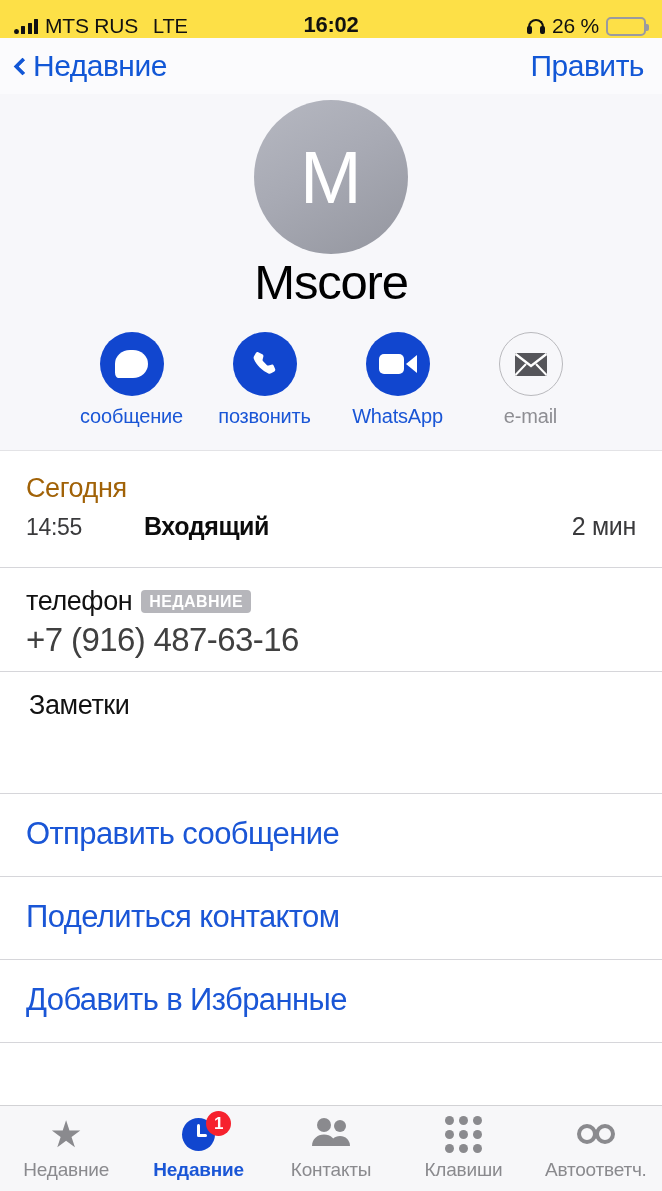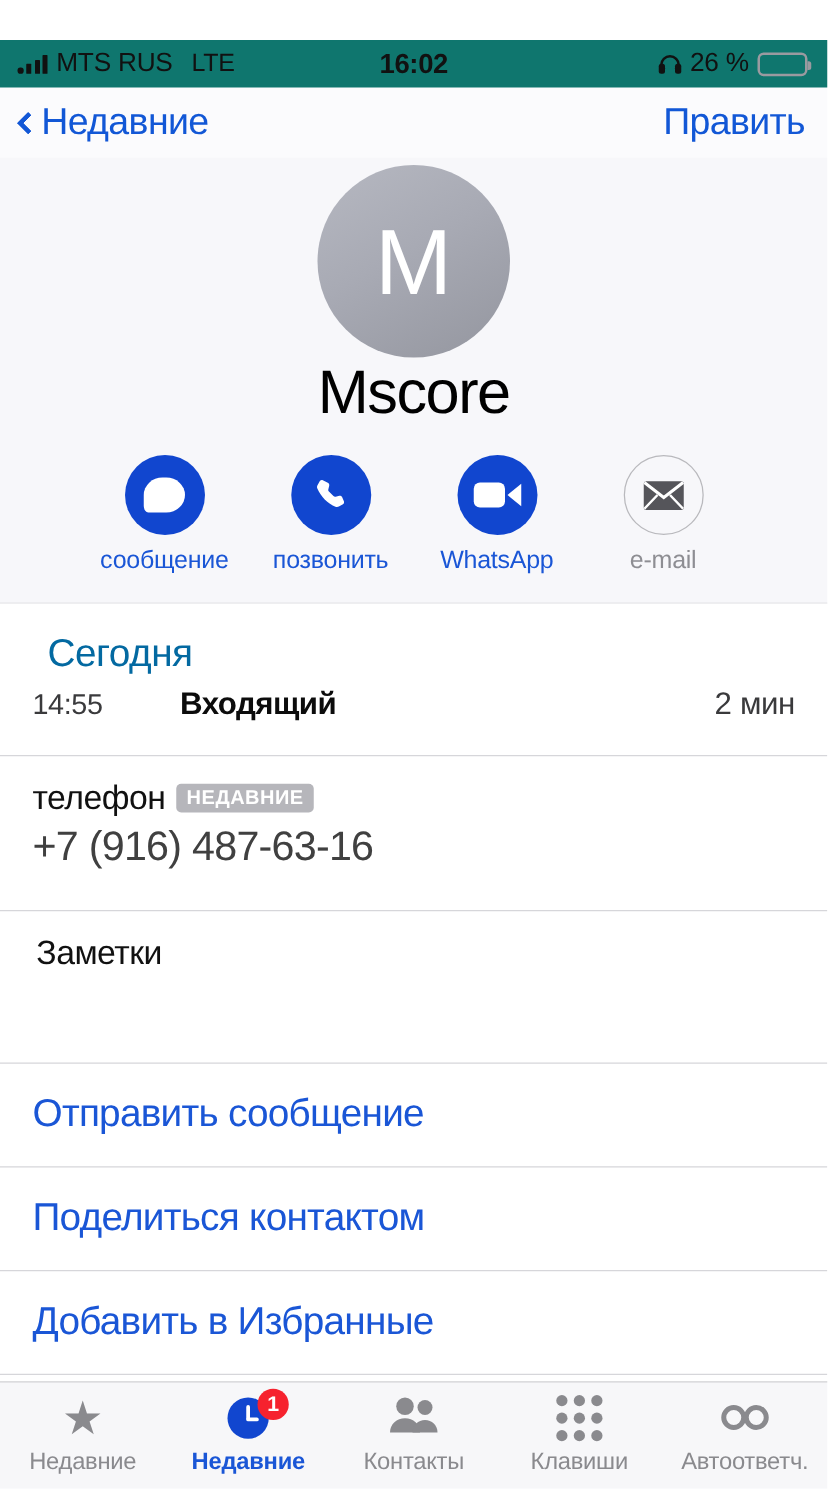--- a/index.html
+++ b/index.html
@@ -8,25 +8,24 @@
     background:#ffffff;
     font-family:"Liberation Sans","DejaVu Sans",sans-serif;
     -webkit-font-smoothing:antialiased;
     overflow:hidden;
   }
   .phone { position:relative; width:662px; height:1191px; display:flex; flex-direction:column; background:#fff; }
 
   
   .statusbar {
     height:38px; flex:0 0 38px;
-    display:flex; align-items:center;
+    display:flex; align-items:flex-end;
     padding:0 16px 0 14px;
-    background:#0f766e;
+    background:#fde047;
     position:relative;
-    margin-top:32px;
   }
   .sb-left { display:flex; align-items:center; gap:7px; }
   .bars { display:flex; align-items:flex-end; gap:2.5px; height:15px; }
   .bars i { display:block; width:4px; background:#111; border-radius:0.5px; }
   .bars i:nth-child(1){ height:5px; border-radius:50%; width:4.5px; }
   .bars i:nth-child(2){ height:8px; }
   .bars i:nth-child(3){ height:11px; }
   .bars i:nth-child(4){ height:15px; }
   .carrier { font-size:21px; color:#111; letter-spacing:-0.2px; }
   .nettype { font-size:20px; color:#111; margin-left:8px; letter-spacing:-0.2px; }
@@ -97,27 +96,27 @@
   .ic-cam .lens {
     width:0;height:0;border-top:9px solid transparent;border-bottom:9px solid transparent;
     border-right:11px solid #fff;
   }
   
   .ic-mail { width:34px; height:25px; position:relative; }
 
   
   .content { flex:1 1 auto; background:#fff; overflow:hidden; }
   .sec { border-bottom:1px solid #d6d6da; padding:0 26px; }
-  .daylabel { font-size:31px; color:#0369a1; padding:22px 0 8px; letter-spacing:-0.4px;margin-left:12px; }
+  .daylabel { font-size:27px; color:#a16207; padding:22px 0 8px; letter-spacing:-0.4px; }
   .callrow { display:flex; align-items:baseline; padding:0 0 26px; }
   .call-time { font-size:23px; color:#3a3a3c; width:118px; letter-spacing:-0.3px; }
   .call-type { font-size:25px; color:#0c0c0c; font-weight:bold; letter-spacing:-0.4px; flex:1; }
   .call-dur { font-size:25px; color:#3a3a3c; letter-spacing:-0.3px; }
 
-  .phonesec { padding:18px 26px 32px; border-bottom:1px solid #d6d6da; }
+  .phonesec { padding:18px 26px 12px; border-bottom:1px solid #d6d6da; }
   .phlabel-row { display:flex; align-items:center; gap:9px; }
   .phlabel { font-size:27px; color:#111; letter-spacing:-0.4px; }
   .badge-recent {
     background:#b6b6bb; color:#fff; font-size:16px; font-weight:bold;
     padding:3px 8px 2px; border-radius:4px; letter-spacing:0.4px;
   }
   .phnumber { margin-top:4px; font-size:33px; color:#404040; letter-spacing:-0.6px; cursor:pointer; }
 
   .notes { padding:18px 29px 72px; border-bottom:1px solid #d6d6da; }
   .notes-label { font-size:27px; color:#111; letter-spacing:-0.4px; }

